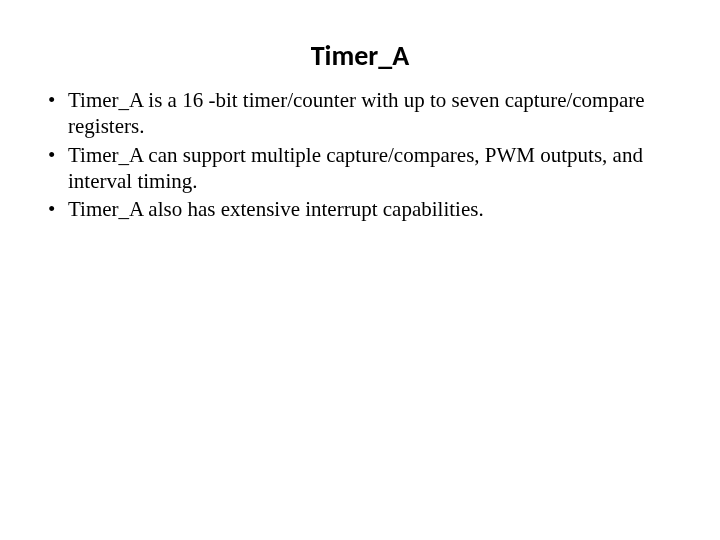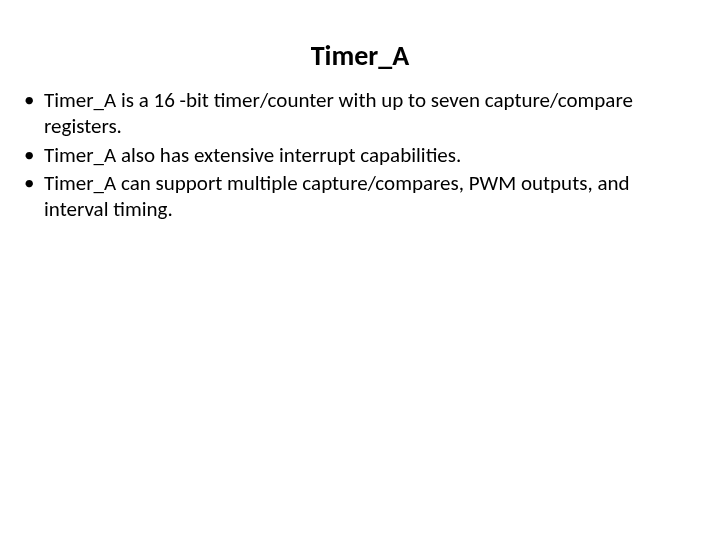--- a/index.html
+++ b/index.html
@@ -23,21 +23,22 @@
     }
     .title {
       text-align: center;
       font-size: 28px;
       color: #000000;
       font-weight: bold;
       margin-top: 38px;
       margin-bottom: 14px;
     }
     .content {
-      padding: 0 30px 0 24px;
+      padding: 0 30px 0 48px;
+      font-family: Liberation Serif, serif;
     }
     .bullet-list {
       list-style: none;
     }
     .bullet-item {
       position: relative;
       padding-left: 20px;
       font-size: 21px;
       color: #000000;
       line-height: 1.25;
@@ -52,18 +53,18 @@
     }
   </style>
 </head>
 <body>
 
 <div class="slide">
   <h1 class="title">Timer_A</h1>
   <div class="content">
     <ul class="bullet-list">
       <li class="bullet-item">Timer_A is a 16 -bit timer/counter with up to seven capture/compare registers.</li>
+      <li class="bullet-item">Timer_A can support multiple capture/compares, PWM outputs, and interval timing.</li>
       <li class="bullet-item">Timer_A also has extensive interrupt capabilities.</li>
-      <li class="bullet-item">Timer_A can support multiple capture/compares, PWM outputs, and interval timing.</li>
     </ul>
   </div>
 
 </div>
 
 </body></html>

